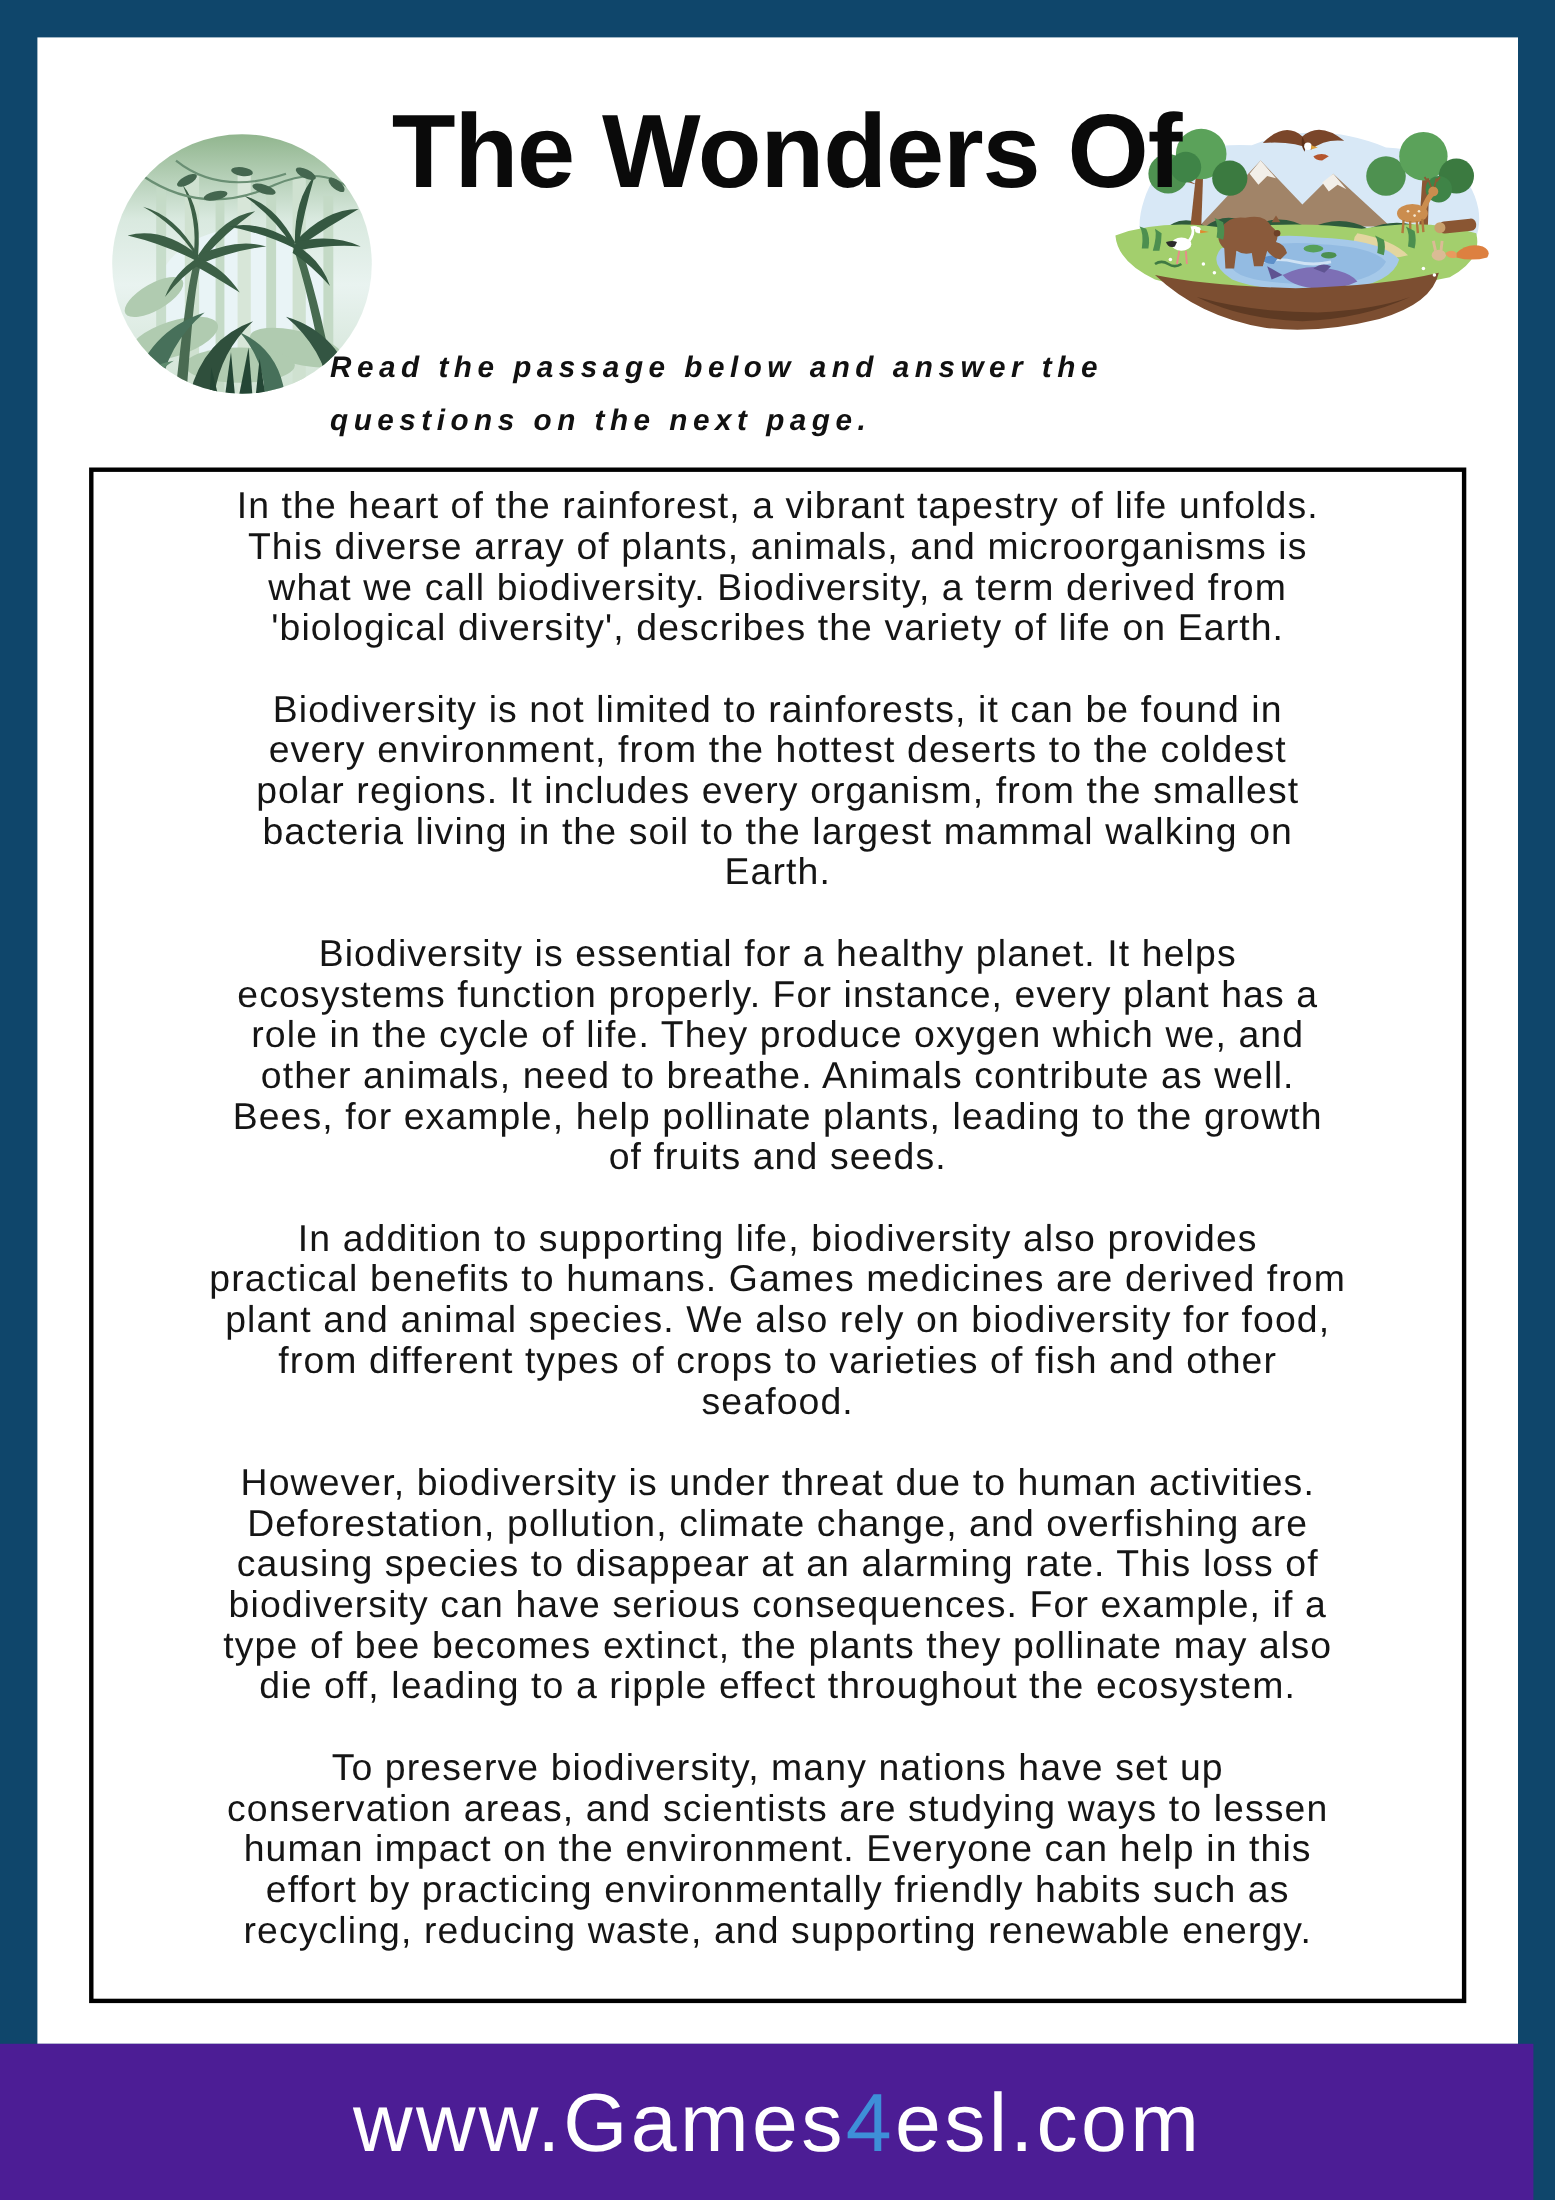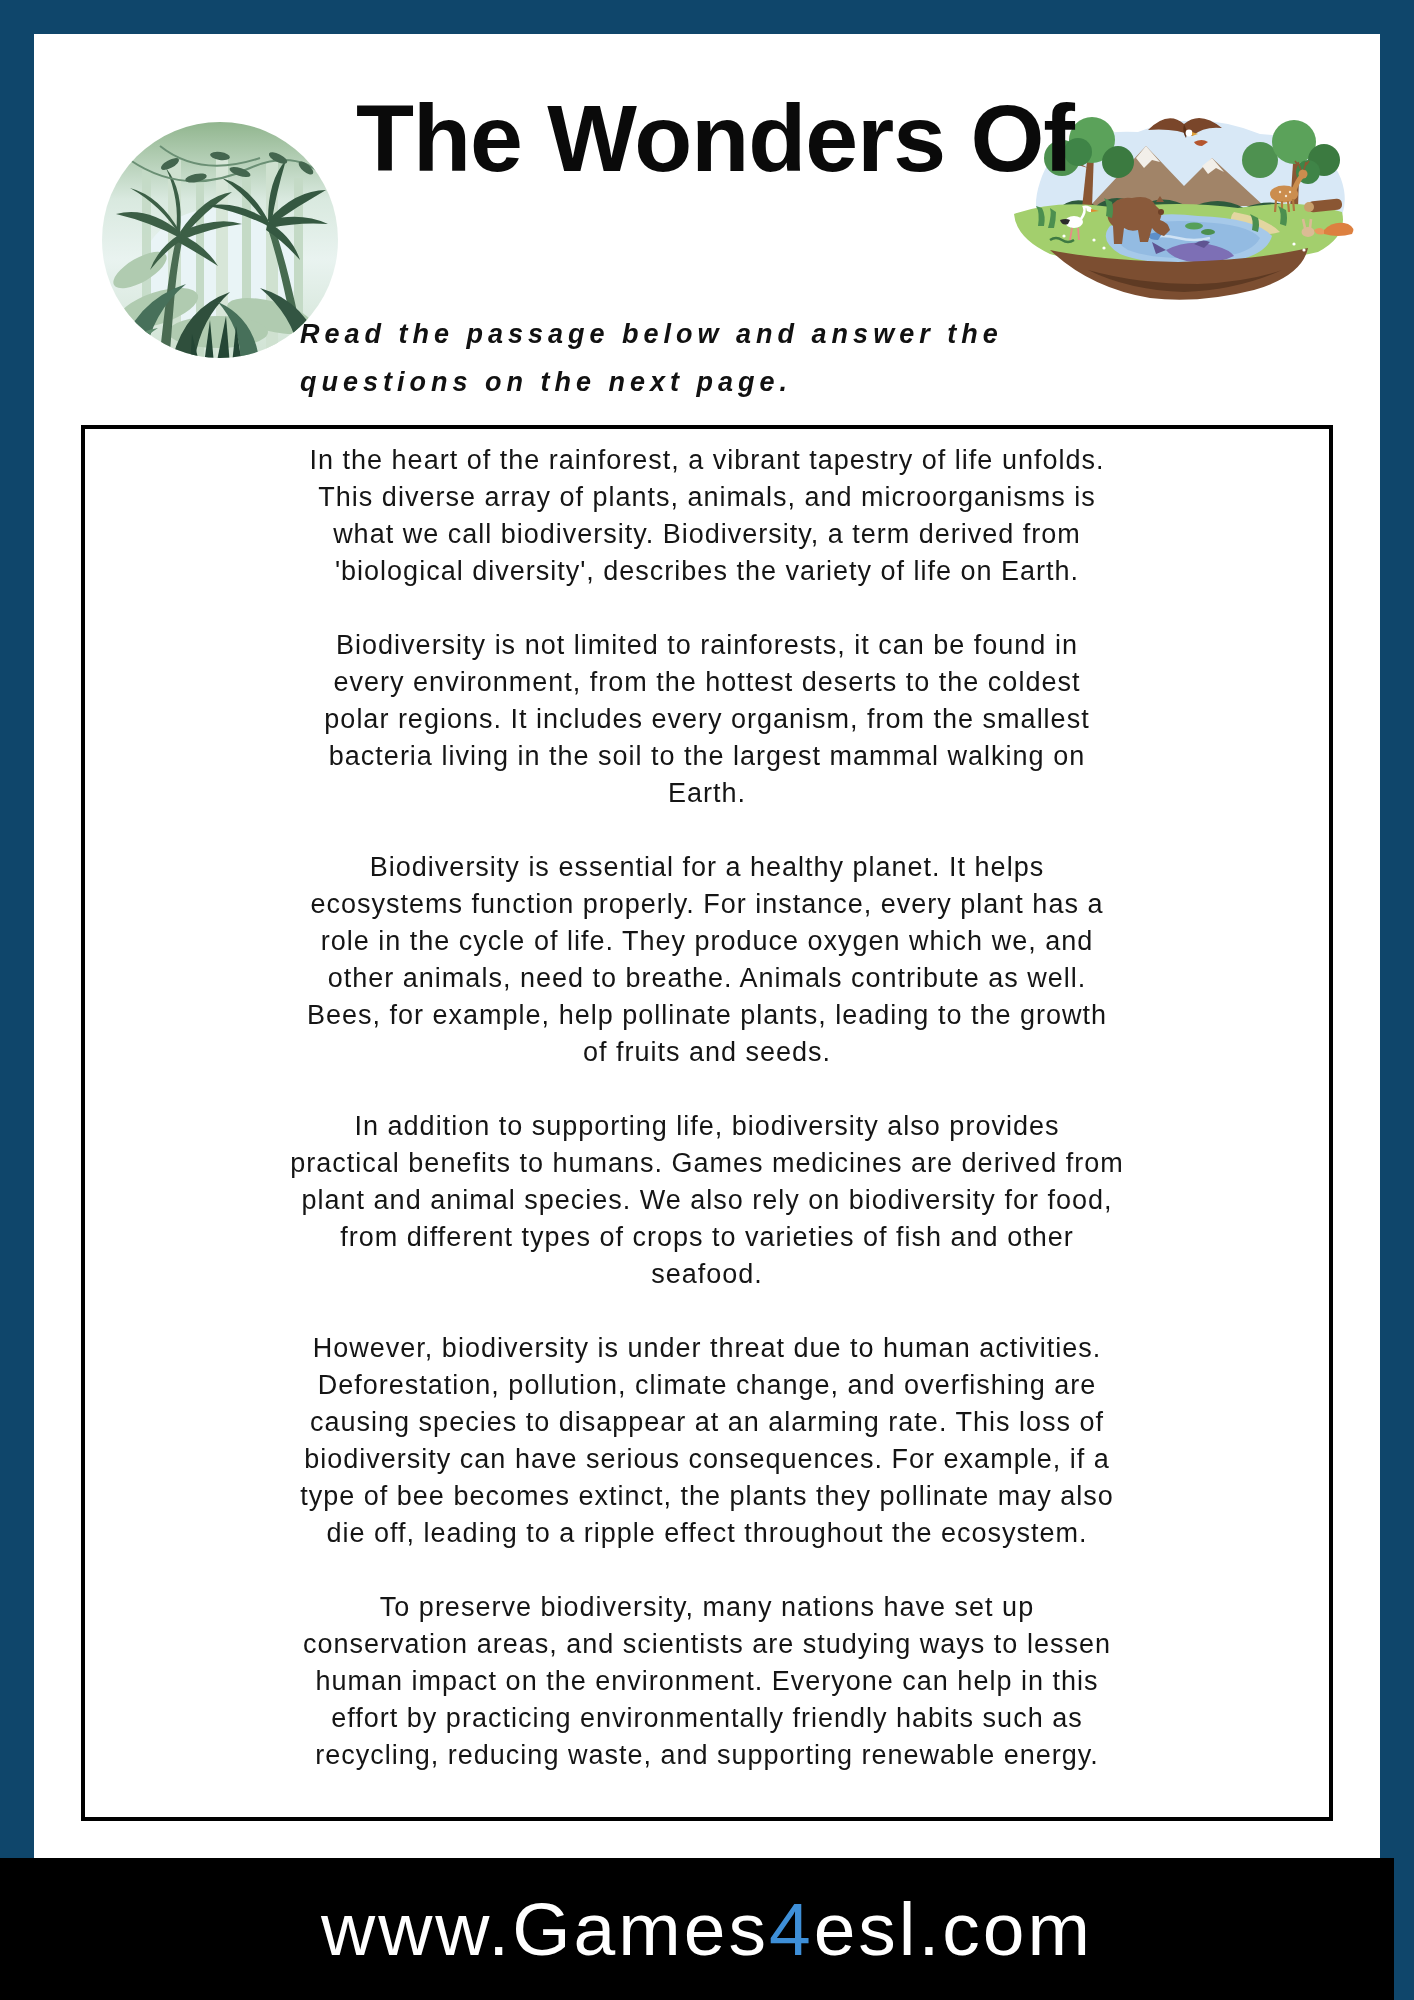--- a/index.html
+++ b/index.html
@@ -9,23 +9,23 @@
   .illu-left{position:absolute;left:100px;top:120px;width:240px;height:240px;}
   .illu-right{position:absolute;left:998px;top:108px;width:362px;height:192px;}
   .title{position:absolute;left:320px;top:72px;width:790px;text-align:center;
          font-size:95px;line-height:133px;font-weight:bold;letter-spacing:-1px;color:#0a0a0a;}
   .subtitle{position:absolute;left:300px;top:310px;width:830px;text-align:left;
             font-size:27px;line-height:48px;font-weight:bold;font-style:italic;
             letter-spacing:5px;color:#111;white-space:pre-line;}
   .passage-box{position:absolute;left:81px;top:425px;width:1252px;height:1396px;
                background:#fff;border:4px solid #000;box-sizing:border-box;
                padding:13px 12px 0 12px;}
-  .para{margin:0 0 37px 0;text-align:center;font-size:27px;line-height:37px;
+  .para{margin:0 0 37px 0;text-align:center;font-size:34px;line-height:37px;
         letter-spacing:1px;color:#151515;white-space:pre-line;}
-  .footer{position:absolute;left:0;top:1858px;width:1414px;height:142px;background:#000000;
+  .footer{position:absolute;left:0;top:1858px;width:1414px;height:142px;background:#4c1d95;
           display:flex;align-items:center;justify-content:center;}
   .footer-text{font-size:75px;letter-spacing:3px;color:#ffffff;font-weight:normal;}
   .accent{color:#3E8FD8;}
 </style>
 </head>
 <body>
 
 <div class="page">
   <div class="sheet"></div>
 

